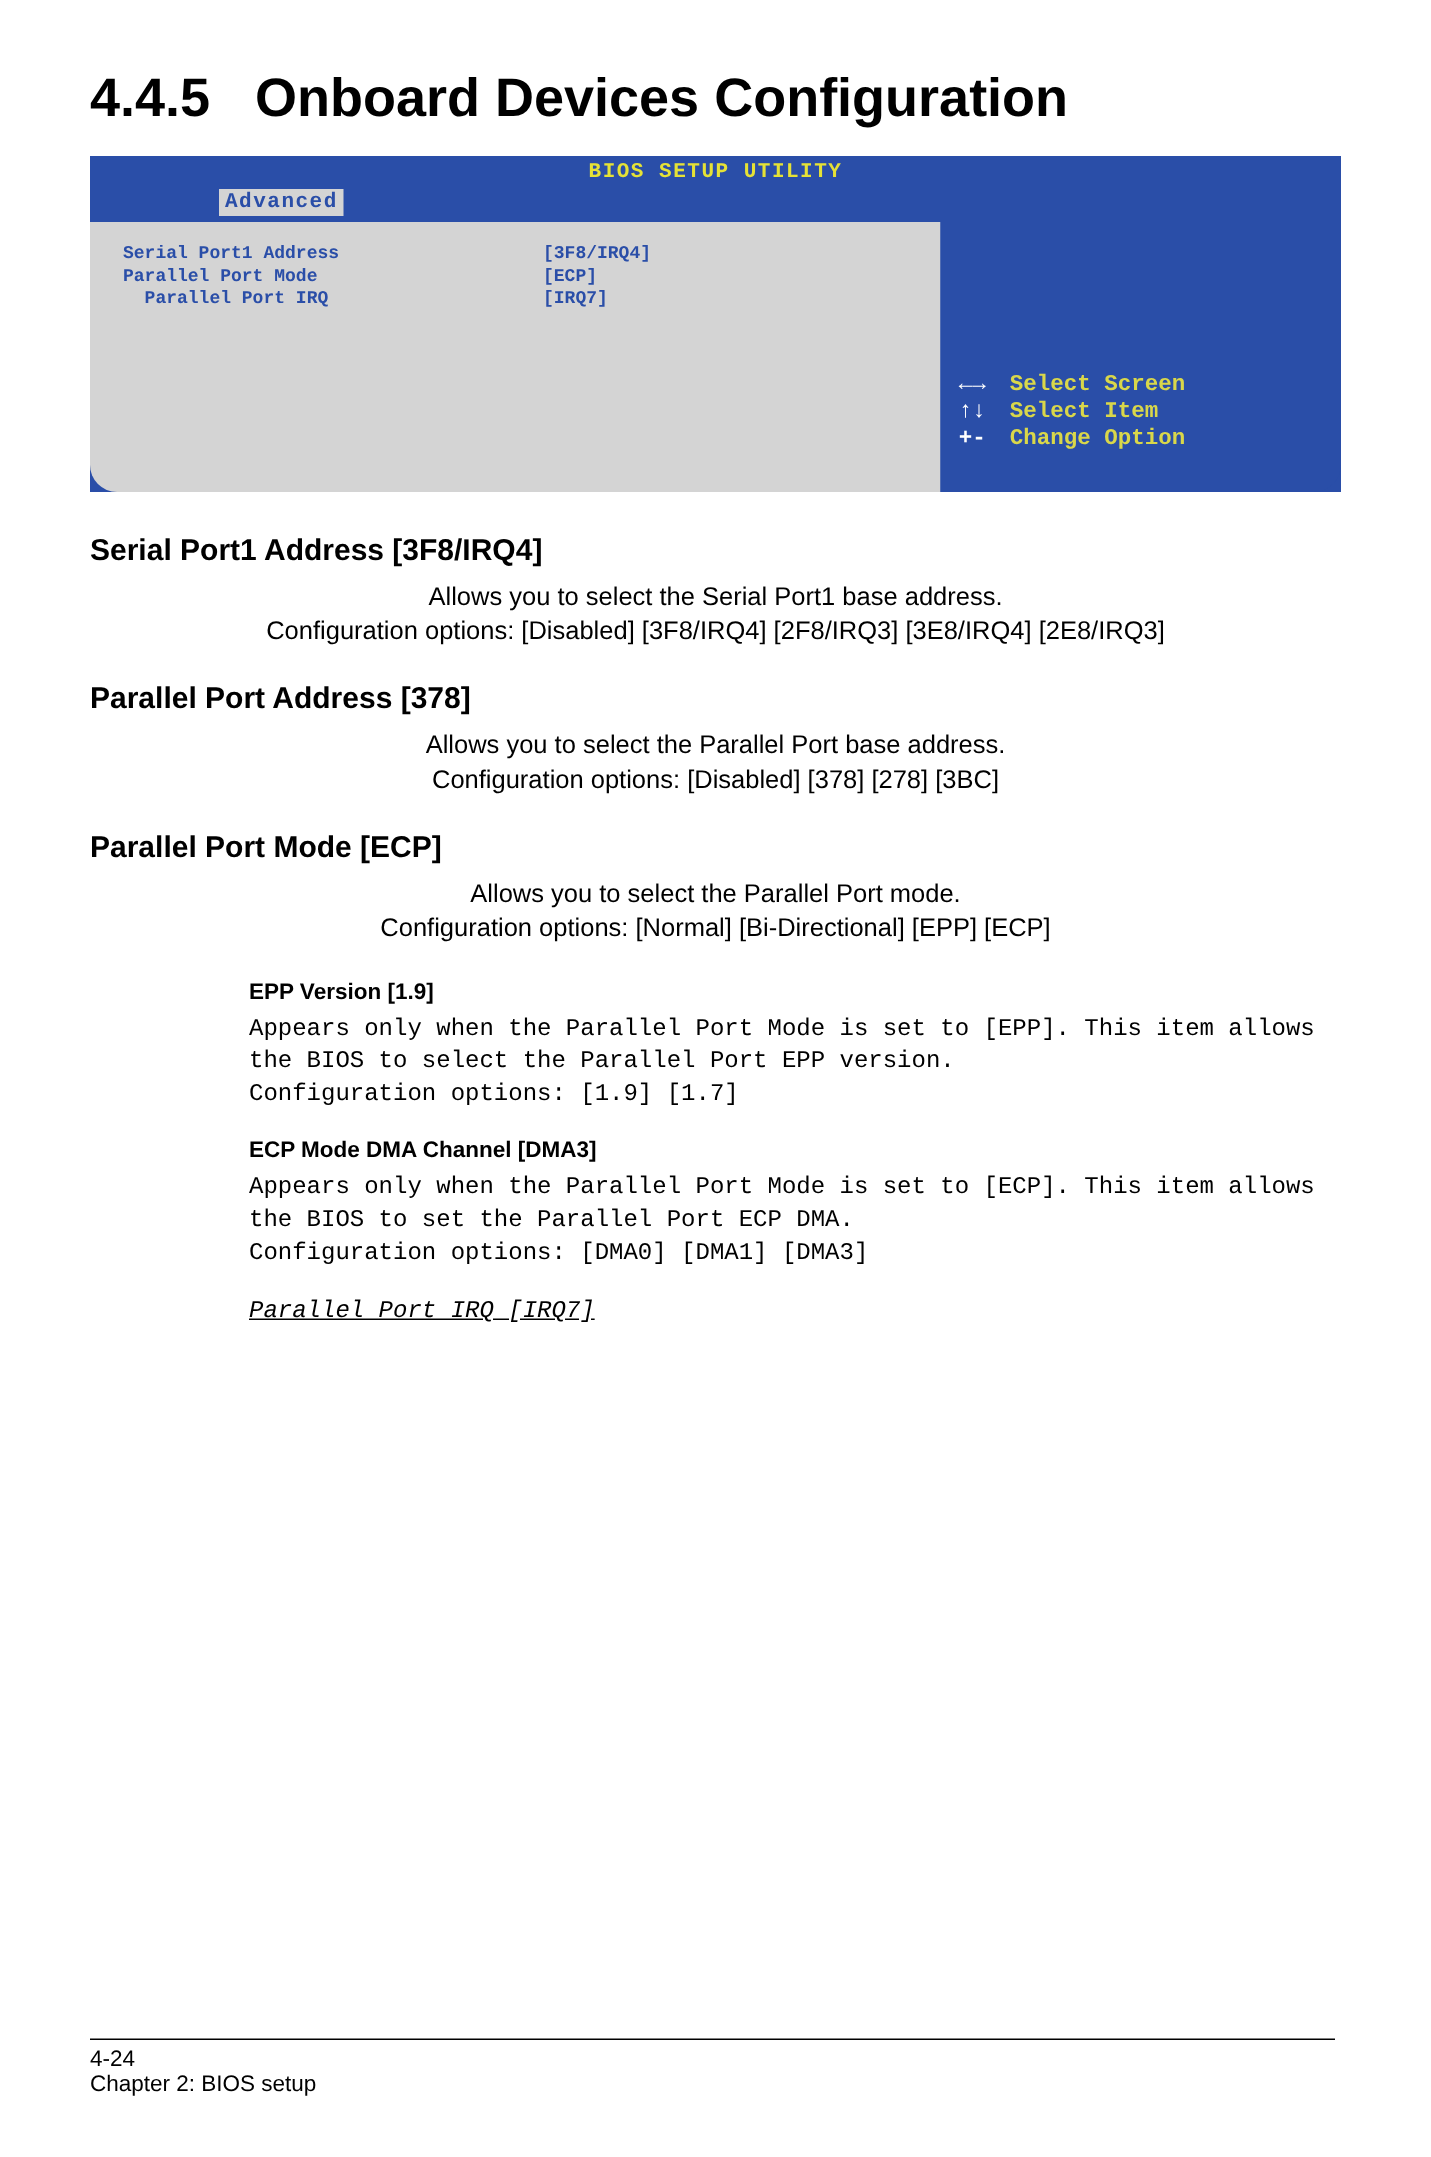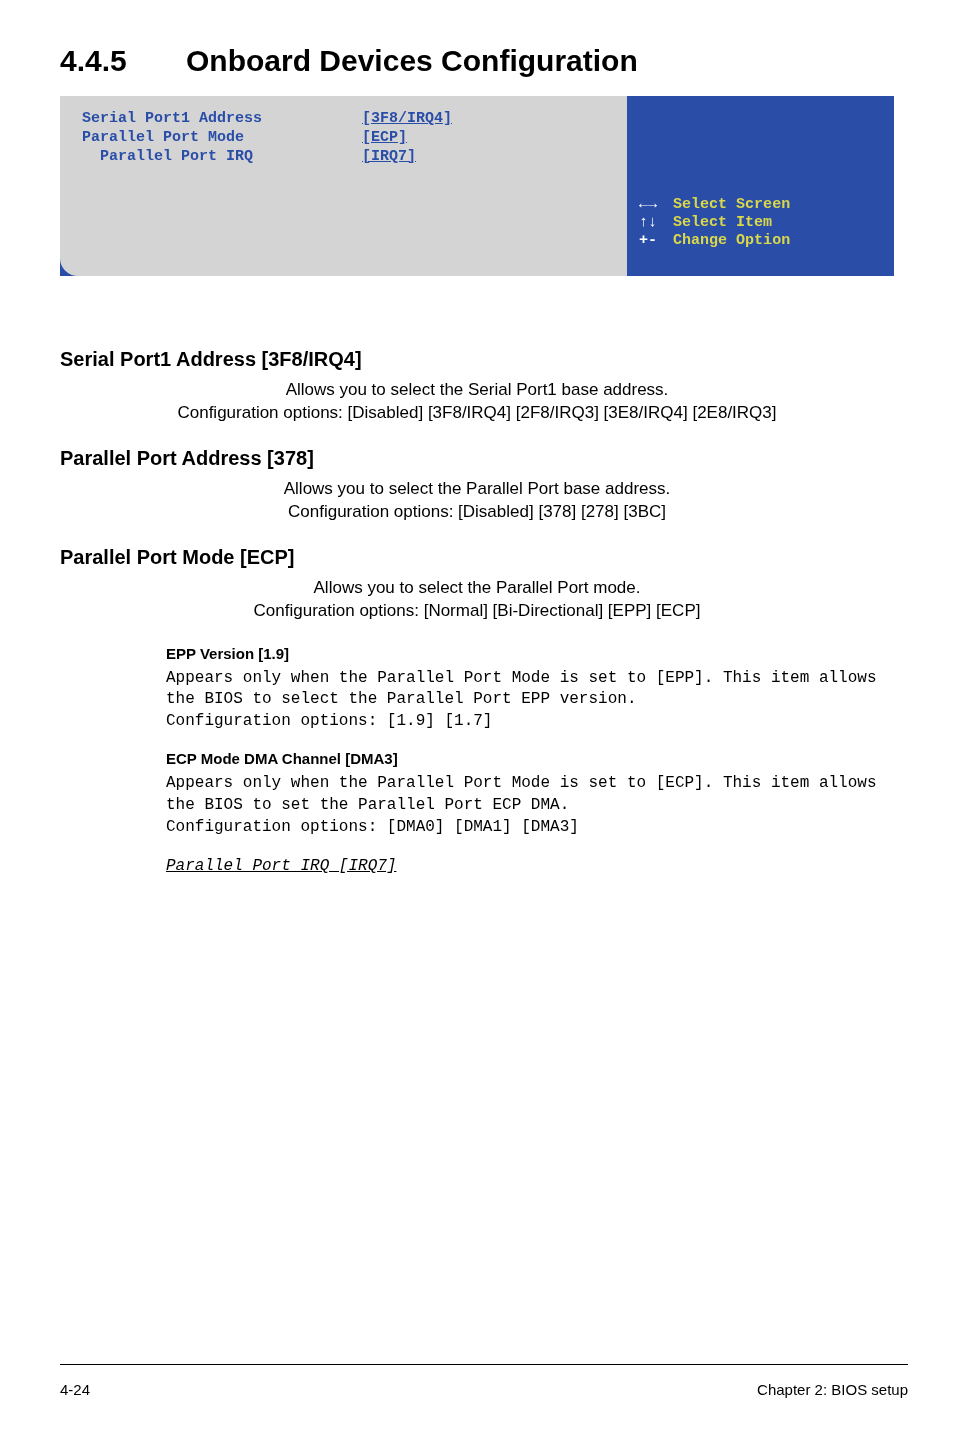--- a/index.html
+++ b/index.html
@@ -5,25 +5,24 @@
   * { box-sizing: border-box; margin: 0; padding: 0; }
   html, body { width: 954px; height: 1438px; }
   body {
     font-family: Arial, Helvetica, sans-serif;
     background: #fff;
     color: #000;
     padding: 44px 60px 0 60px;
     position: relative;
   }
   .section-title {
-    font-size: 30px;
+    font-size: 36px;
     font-weight: bold;
     margin-bottom: 18px;
     display: flex;
-    gap: 16px;
   }
   .section-num { display: inline-block; width: 110px; }
   .bios-box {
     width: 100%;
     height: 224px;
     background: #fff;
     border-radius: 0;
     overflow: hidden;
     margin-bottom: 28px;
     position: relative;
@@ -56,28 +55,28 @@
     background: #2a4ea8;
     height: 180px;
     padding: 0;
   }
   .bios-left {
     flex: 0 0 68%;
     background: #d4d4d4;
     color: #2a4ea8;
     font-family: "Courier New", monospace;
     font-weight: bold;
-    font-size: 15px;
+    font-size: 12px;
     padding: 14px 18px 14px 22px;
     border-radius: 0 0 0 18px;
     line-height: 1.25;
   }
   .bios-left .row { display: flex; }
   .bios-left .label { flex: 0 0 280px; white-space: pre; }
-  .bios-left .value { flex: 1; text-decoration: underline; }
+  .bios-left .value { flex: 1; }
   .bios-right {
     flex: 1;
     background: #2a4ea8;
     color: #d9d74a;
     font-family: "Courier New", monospace;
     font-weight: bold;
     font-size: 15px;
     padding: 100px 12px 0 12px;
     line-height: 1.2;
     border-radius: 0 0 18px 0;
@@ -111,38 +110,43 @@
     margin-bottom: 2px;
     font-family: Liberation Mono, monospace;
   }
   .underlined {
     font-style: italic;
     text-decoration: underline;
   }
   .footer {
     position: absolute;
     left: 60px;
-    right: 46px;
+    right: 64px;
     bottom: 40px;
     border-top: 1px solid #000;
-    padding-top: 16px;
+    padding-top: 4px;
     font-size: 15px;
     display: flex;
     justify-content: space-between;
+    flex-direction: column;
   }
 </style>
 </head>
 <body>
 
 <div class="section-title">
   <span class="section-num">4.4.5</span>
   <span>Onboard Devices Configuration</span>
 </div>
 
 <div class="bios-box">
+  <div class="bios-header">
+    <span>BIOS SETUP UTILITY</span>
+    <span class="bios-tab">Advanced</span>
+  </div>
   <div class="bios-body">
     <div class="bios-left">
       <div class="row">
         <span class="label">Serial Port1 Address</span>
         <span class="value">[3F8/IRQ4]</span>
       </div>
       <div class="row">
         <span class="label">Parallel Port Mode</span>
         <span class="value">[ECP]</span>
       </div>

